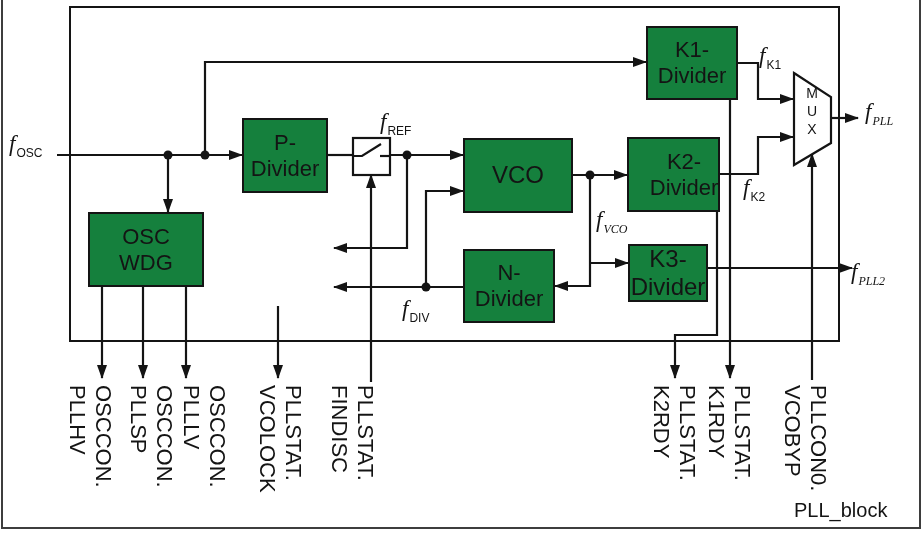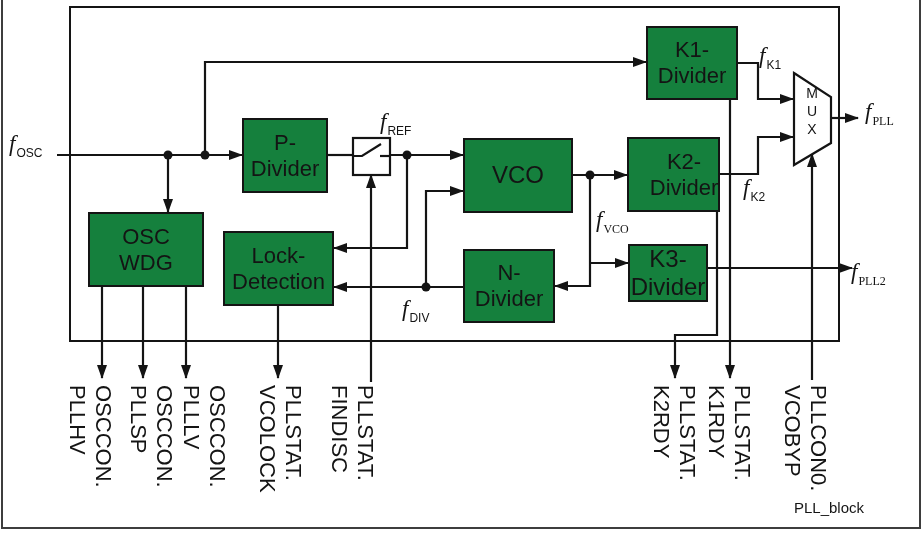--- a/index.html
+++ b/index.html
@@ -29,42 +29,42 @@
   .box-k1{left:646px;top:26px;width:92px;height:74px;}
   .box-k2{left:627px;top:137px;width:93px;height:75px;padding-left:21px;}
   .box-k3{left:628px;top:244px;width:80px;height:58px;font-size:24px;}
   .mux-text{
     position:absolute;left:795px;top:84px;width:34px;text-align:center;
     font-size:14px;line-height:18px;white-space:pre-line;font-weight:400;
   }
   .sig{position:absolute;white-space:nowrap;}
   .fsym{font-family:"Liberation Serif",serif;font-style:italic;font-size:23px;}
   .sub{font-size:12px;position:relative;top:6px;left:1px;font-family:"Liberation Sans",sans-serif;}
-  .sub.it{font-family:"Liberation Serif",serif;}
+  .sub.it{font-style:italic;font-family:"Liberation Serif",serif;}
   .sig-osc{left:9px;top:131px;}
   .sig-ref{left:380px;top:109px;}
   .sig-div{left:402px;top:296px;}
   .sig-vco{left:596px;top:207px;}
   .sig-k1{left:759px;top:43px;}
   .sig-k2{left:743px;top:175px;}
   .sig-pll{left:865px;top:99px;}
   .sig-pll2{left:851px;top:259px;}
   .vlabel{
     position:absolute;transform-origin:0 0;transform:rotate(90deg);
     font-size:22px;line-height:26px;white-space:pre-line;
   }
   .vl-pllhv{left:116px;top:385px;}
   .vl-pllsp{left:177px;top:385px;}
   .vl-plllv{left:230px;top:385px;}
   .vl-vcolock{left:306px;top:385px;}
   .vl-findisc{left:378px;top:385px;}
   .vl-k2rdy{left:700px;top:385px;}
   .vl-k1rdy{left:755px;top:385px;}
   .vl-vcobyp{left:831px;top:385px;}
-  .caption{position:absolute;left:794px;top:499px;font-size:15px;}
+  .caption{position:absolute;left:794px;top:499px;font-size:20px;}
 </style>
 </head>
 <body>
 
 <div class="stage">
 
   <div class="frame"></div>
 
   <svg class="wires" viewBox="0 0 923 533" xmlns="http://www.w3.org/2000/svg">
     <defs>
@@ -136,22 +136,20 @@
       <circle cx="426" cy="287" r="4.5"></circle>
     </g>
   </svg>
 
   <div class="bigbox"></div>
 
   <div class="box box-osc-wdg">OSC
 WDG</div>
   <div class="box box-p">P-
 Divider</div>
-  <div class="box box-lock">Lock-
-Detection</div>
   <div class="box box-vco">VCO</div>
   <div class="box box-n">N-
 Divider</div>
   <div class="box box-k1">K1-
 Divider</div>
   <div class="box box-k2">K2-
 Divider</div>
   <div class="box box-k3">K3-
 Divider</div>
   <div class="mux-text">M

